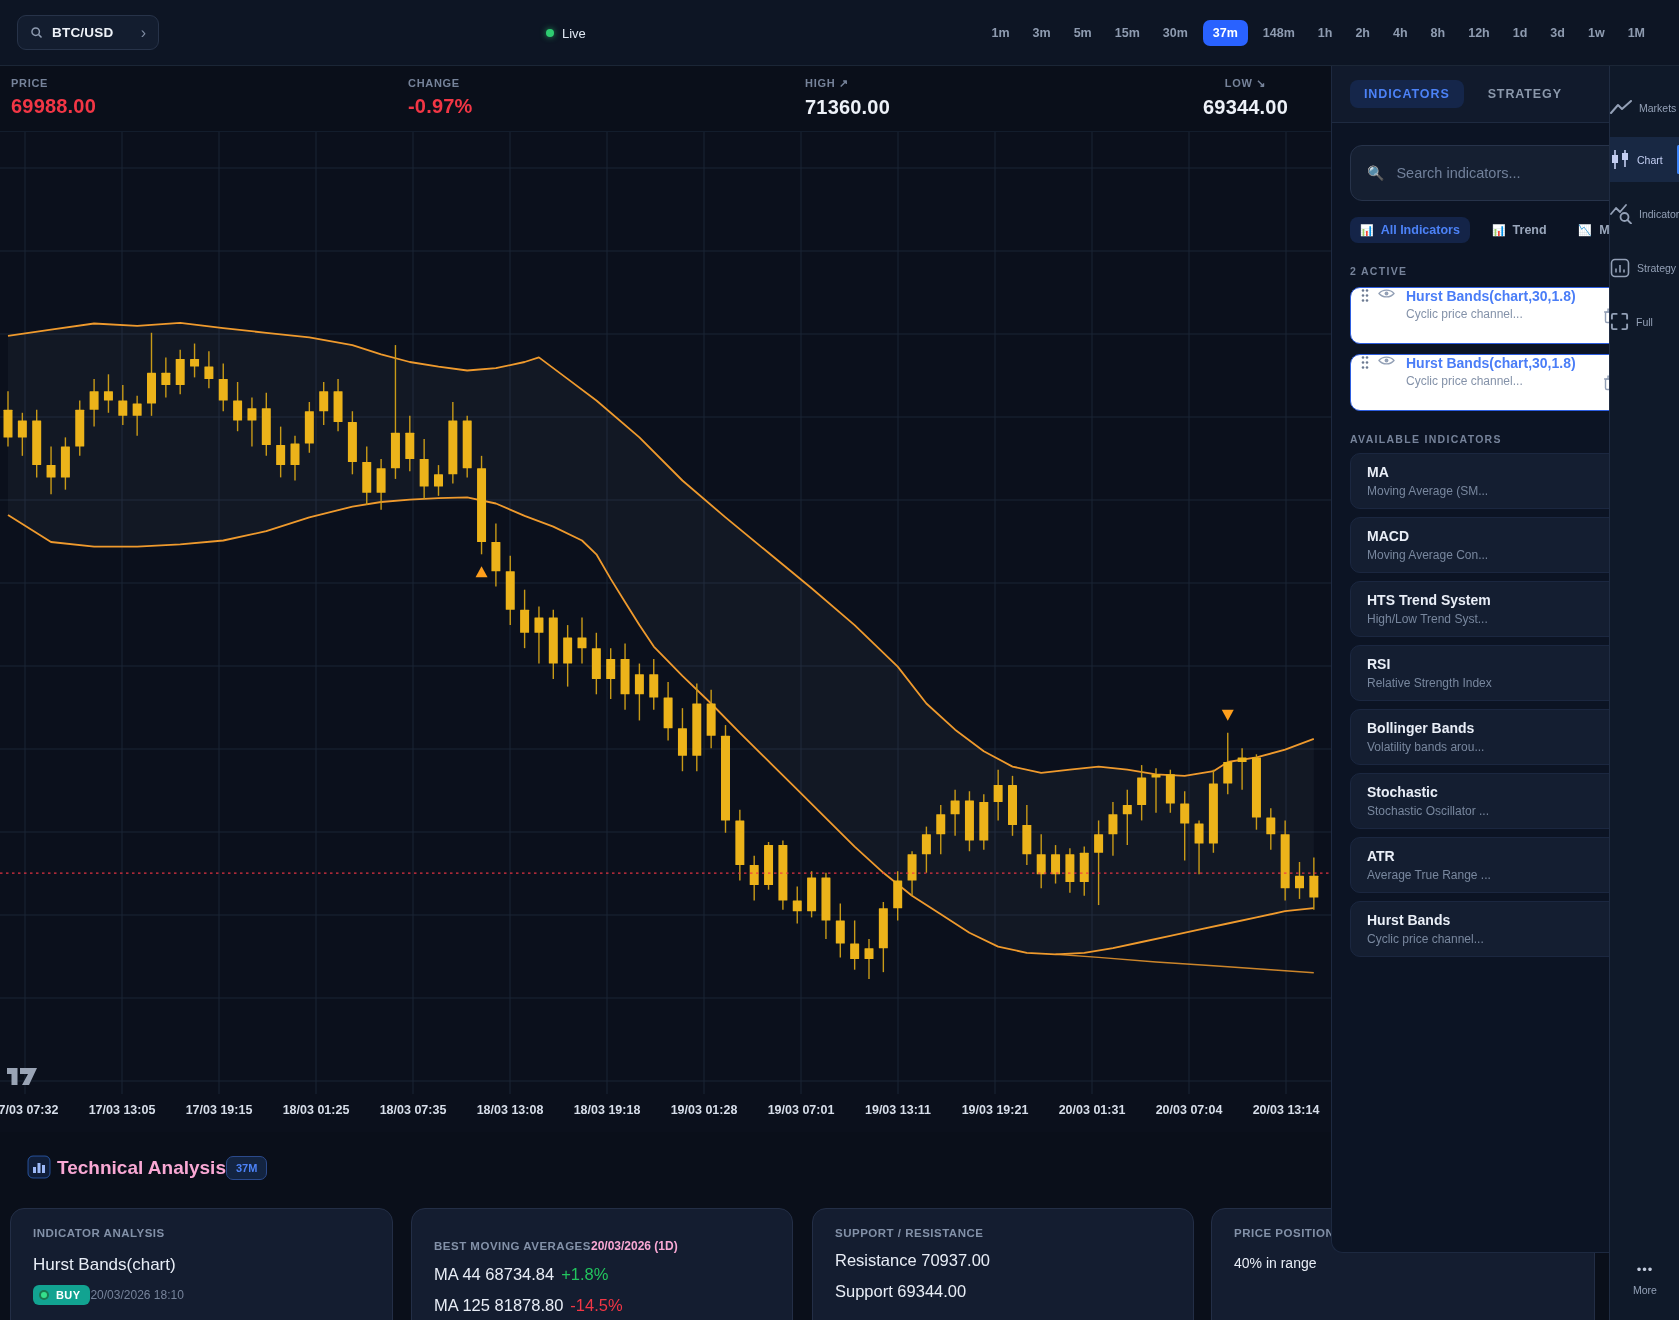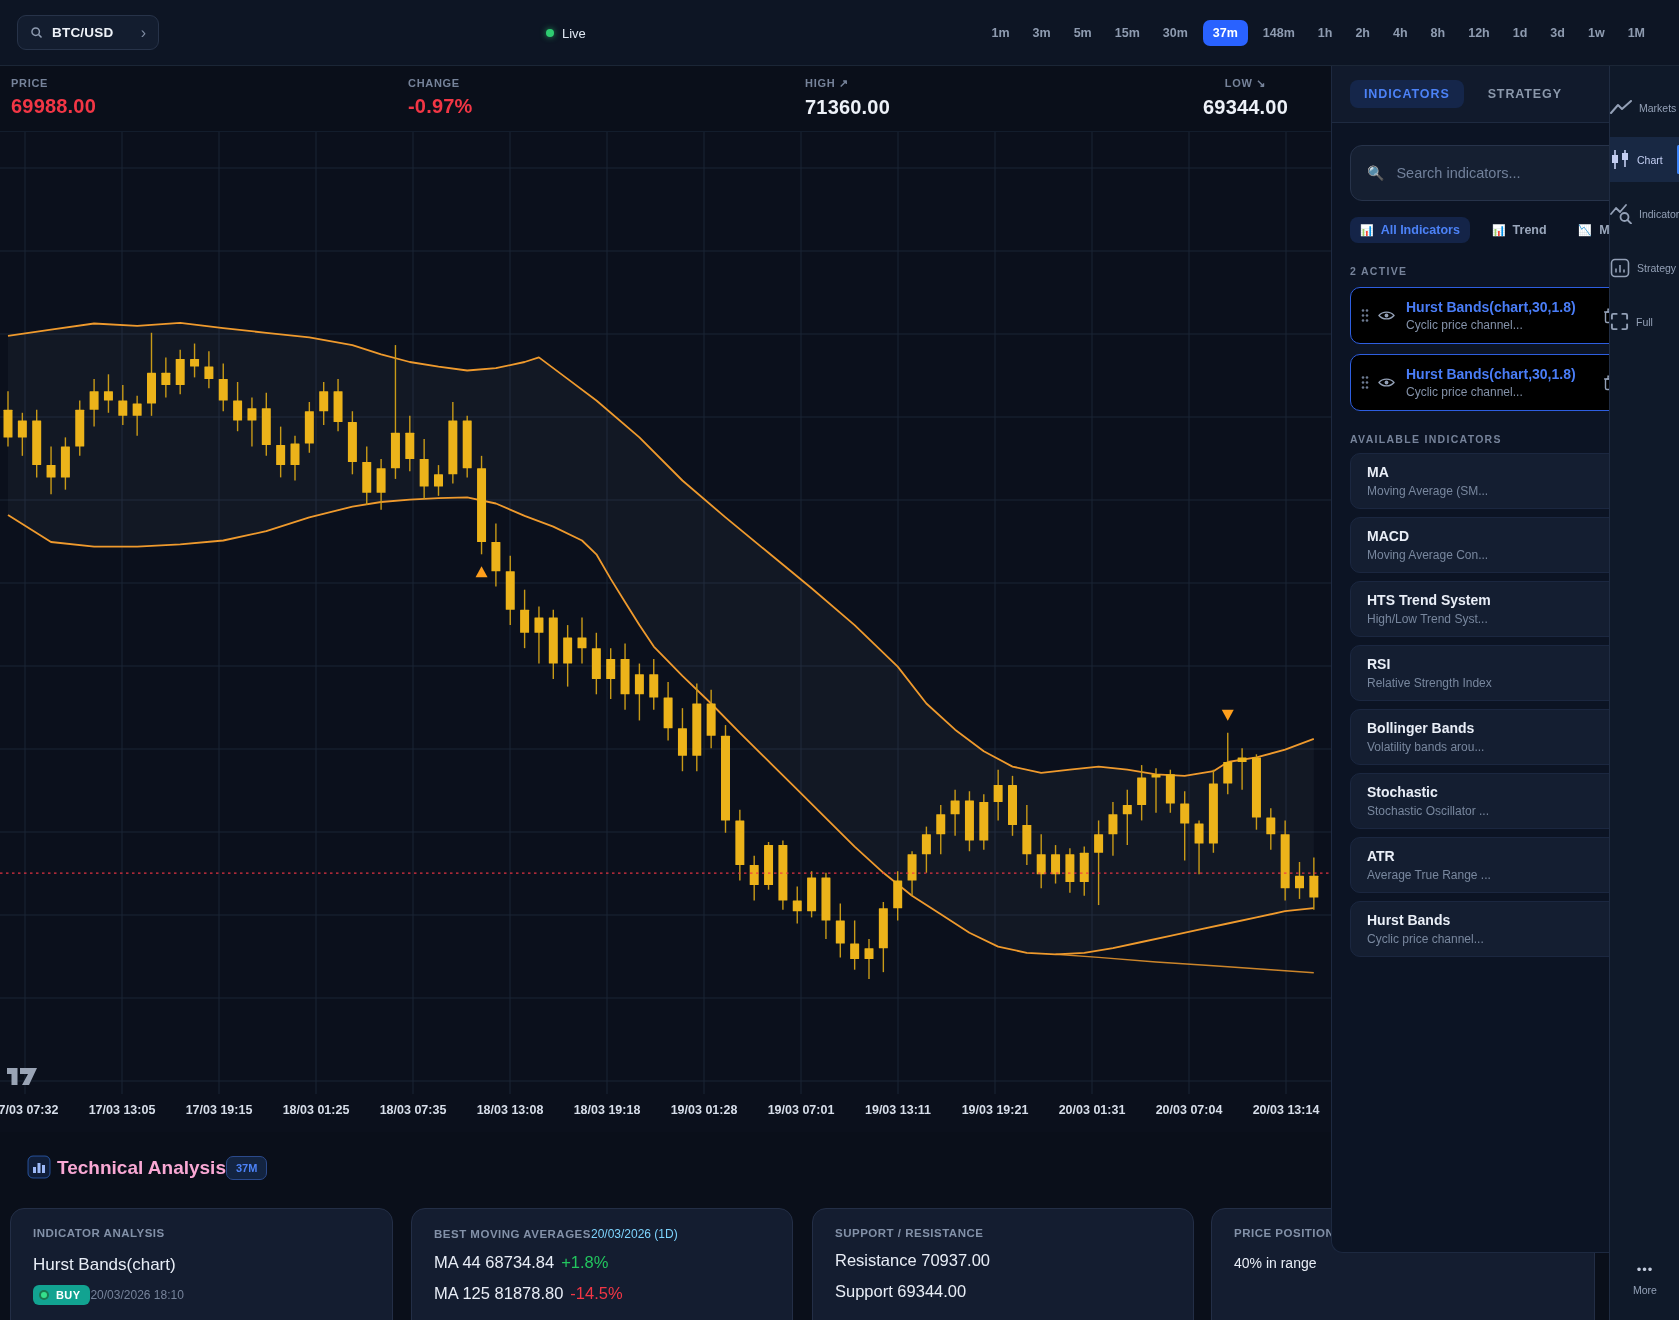--- a/index.html
+++ b/index.html
@@ -40,21 +40,21 @@
   
   .ta-head { position:absolute; top:1150px; left:0; width:1331px; height:42px; z-index:2; }
   .ta-icon { position:absolute; left:27px; top:5px; }
   .ta-title { position:absolute; left:57px; top:7px; font-size:19px; font-weight:700; color:#f9a8d4; }
   .ta-badge { position:absolute; left:226px; top:6px; font-size:11px; font-weight:700; color:#4c82f7;
     background:#132441; border:1px solid #2b4a8c; border-radius:7px; padding:5px 9px; cursor:pointer; }
   .bcard { position:absolute; top:1208px; height:130px; background:#141d30; border:1px solid #232e46;
     border-radius:14px; padding:18px 22px; z-index:2; }
   .bcard .lb { font-size:11.5px; font-weight:700; letter-spacing:.5px; color:#8391a8; }
   .bcard .hdr { display:flex; align-items:baseline; }
-  .bcard .date { font-size:12px; font-weight:400; color:#7dd3fc; }
+  .bcard .date { font-size:12px; font-weight:700; color:#f9a8d4;margin-top:12px; }
   .bcard .name { font-size:17px; color:#e8edf6; margin-top:16px; }
   .badge-row { display:flex; align-items:center; margin-top:10px; }
   .buy-badge { display:inline-flex; align-items:center; gap:7px; background:#12a391; border-radius:6px;
     padding:4px 10px 4px 6px; }
   .buy-badge .gdot { width:10px; height:10px; border-radius:50%; background:#35e08b; border:2px solid rgba(6,51,40,.6); }
   .buy-badge .bt { font-size:11px; font-weight:800; color:#fff; letter-spacing:.4px; }
   .tstamp { font-size:12px; color:#76839a; }
   .brow { font-size:16.5px; color:#e8edf6; margin-top:12px; }
   .brow:first-of-type { margin-top:14px; }
   .brow .pos { color:#22c55e; margin-left:7px; }
@@ -74,22 +74,22 @@
   .search .sic { font-size:14px; }
   .search input { background:none; border:none; outline:none; color:#dfe7f2; font-size:14.5px;
     width:100%; font-family:inherit; }
   .search input::placeholder { color:#71809a; }
   .chips { display:flex; gap:12px; margin-top:16px; width:340px; }
   .chip { display:inline-flex; align-items:center; gap:7px; font-size:12.5px; font-weight:700;
     color:#9aa7bc; padding:6px 10px; border-radius:8px; white-space:nowrap; cursor:pointer; }
   .chip.active { background:#142448; color:#4c82f7; }
   .chip .ic { font-size:11px; }
   .sec-label { margin-top:22px; font-size:10.5px; font-weight:700; letter-spacing:1.3px; color:#76839a; }
-  .acard { margin-top:10px; width:296px; background:#000000; border:1.5px solid #2e5ee0; border-radius:10px;
-    height:57px; display:flex; align-items:center; padding-left:10px; position:relative; cursor:pointer; }
+  .acard { margin-top:10px; width:296px; background:#ffffff; border:1.5px solid #2e5ee0; border-radius:10px;
+    height:57px; display:flex; padding-left:10px; position:relative; cursor:pointer; }
   .acard .handle { color:#6d7b93; display:flex; }
   .acard .eye { color:#93a0b6; margin:0 11px 0 9px; display:flex; }
   .acard .tt { font-size:14px; font-weight:700; color:#4a7df7; }
   .acard .dd { font-size:12px; color:#8492a9; margin-top:3px; }
   .acard .trash { position:absolute; left:252px; top:20px; color:#93a0b6; display:flex; }
   .item { margin-top:8px; width:296px; background:#141e31; border:1px solid #1b2740; border-radius:10px;
     padding:10px 16px; cursor:pointer; }
   .item .tt { font-size:14px; font-weight:700; color:#e9eef7; }
   .item .dd { font-size:12px; color:#78879e; margin-top:4px; }
   

